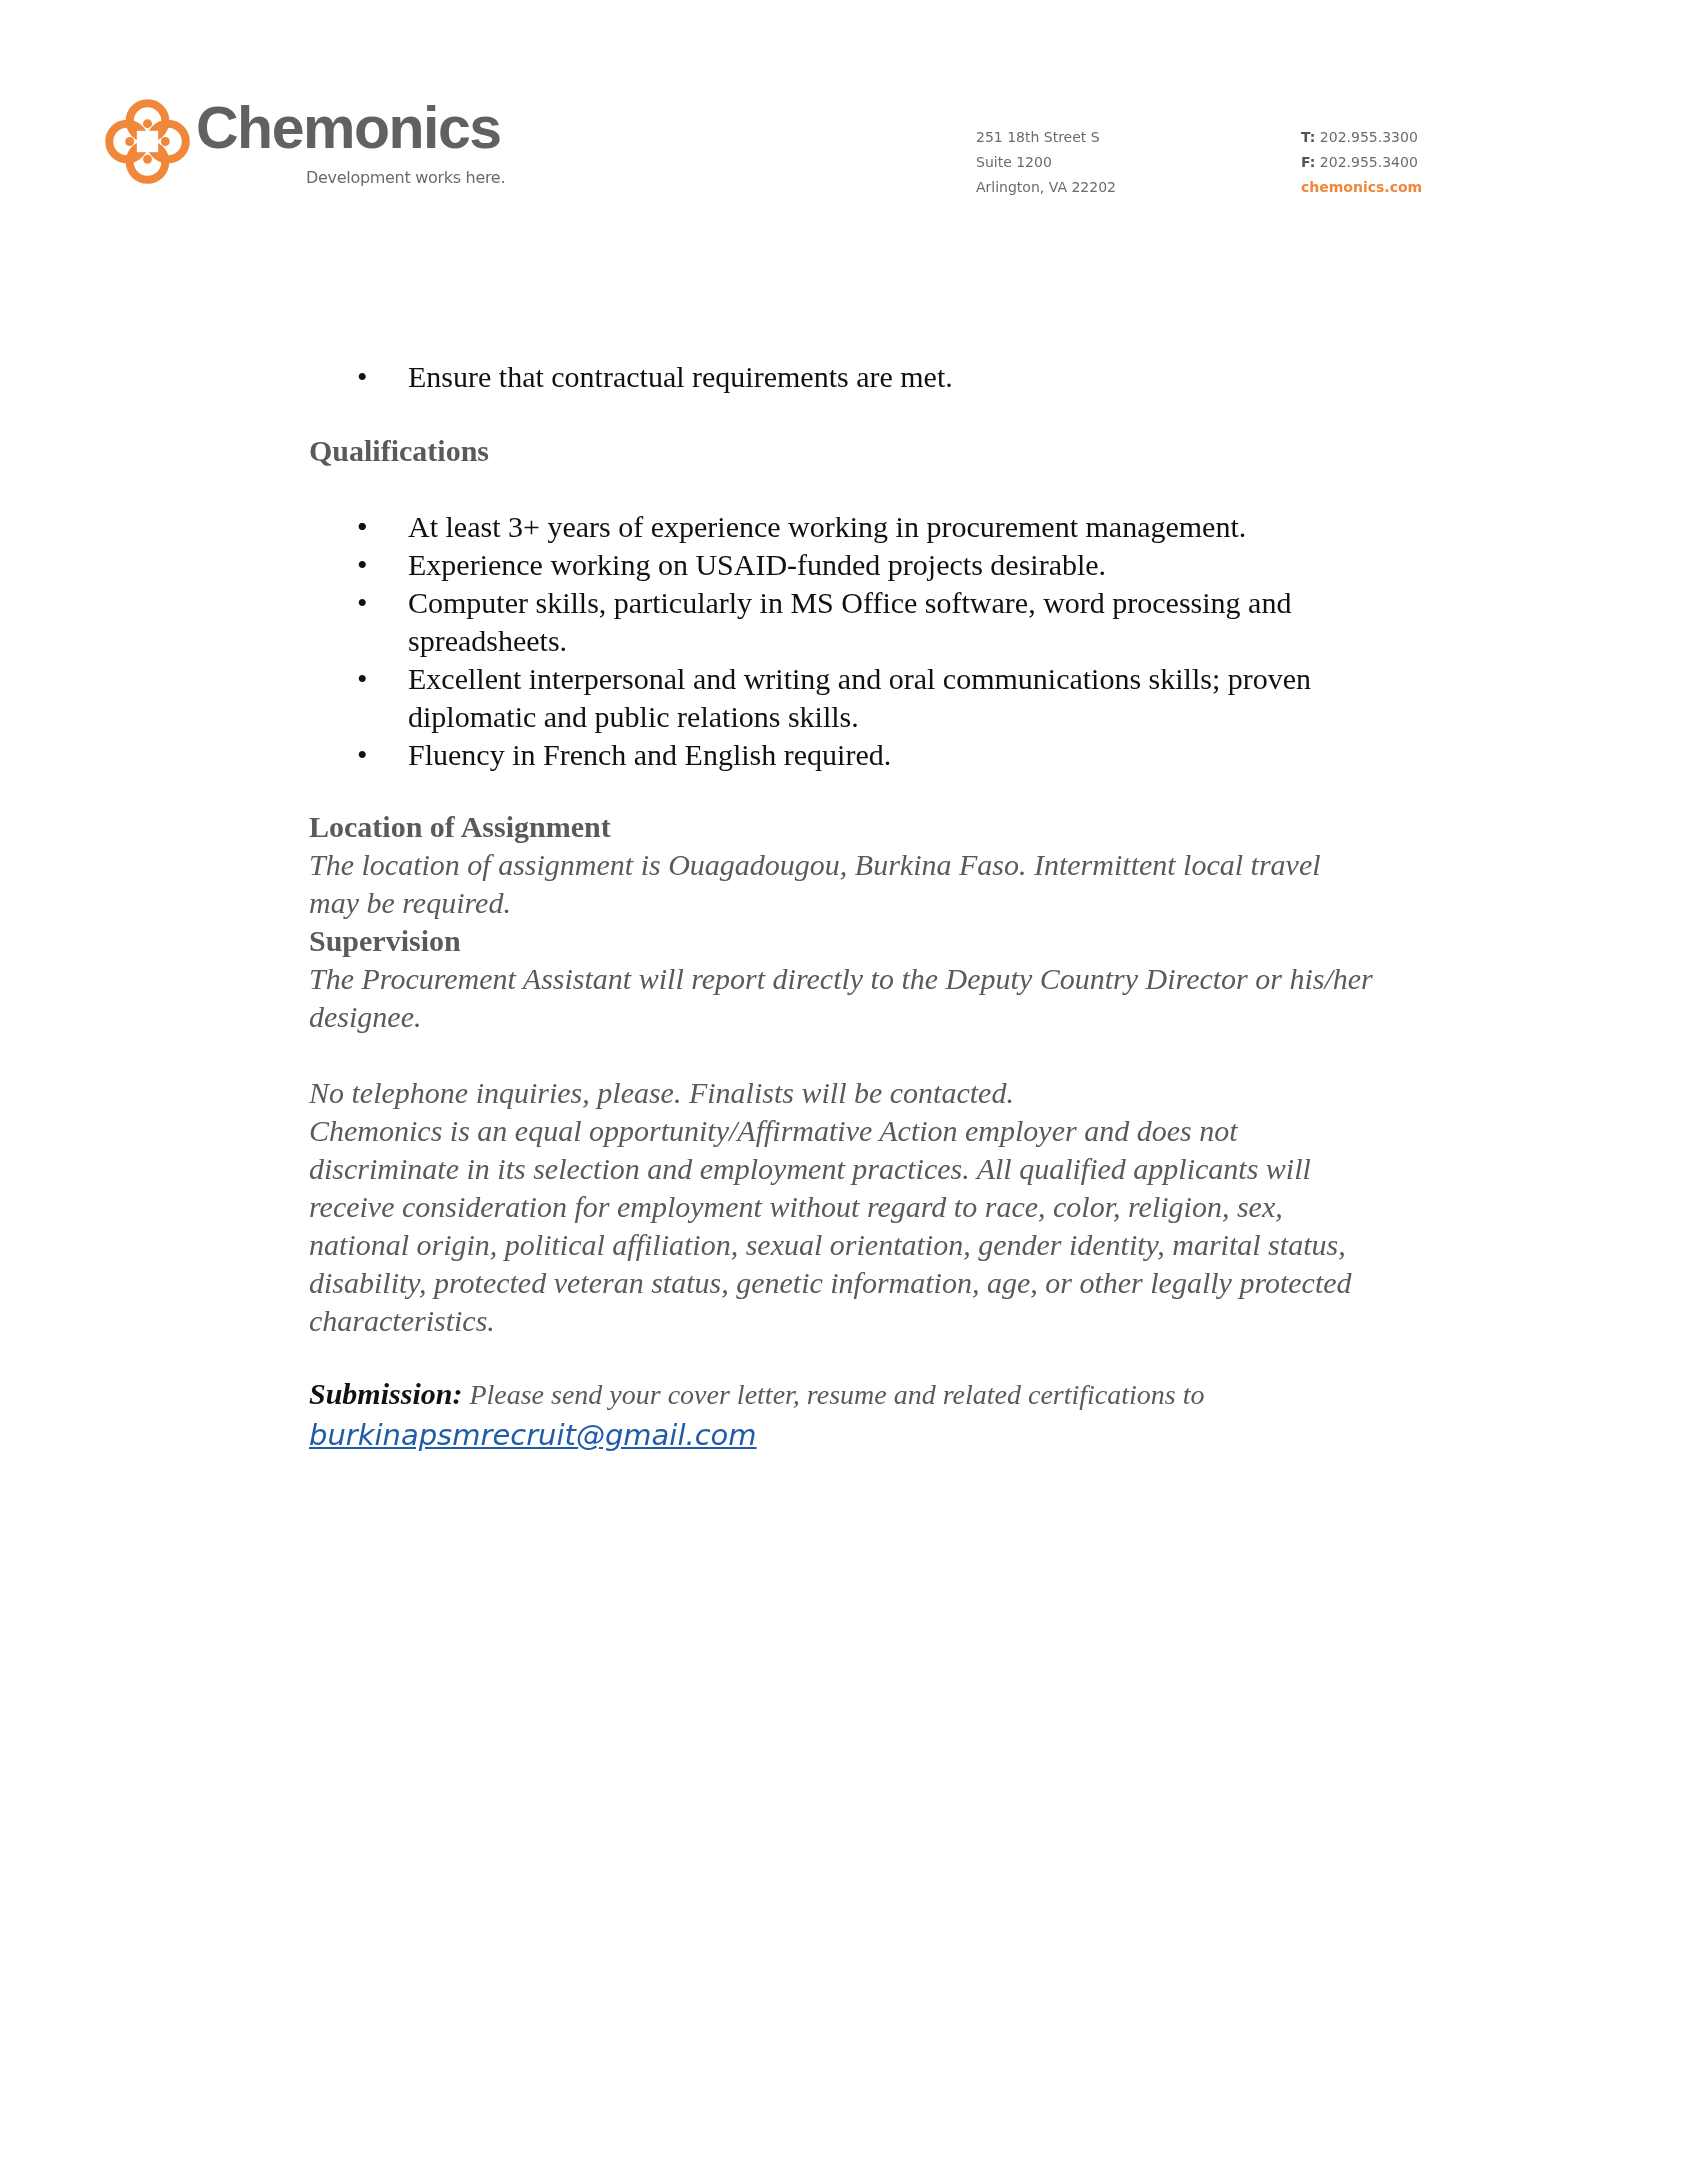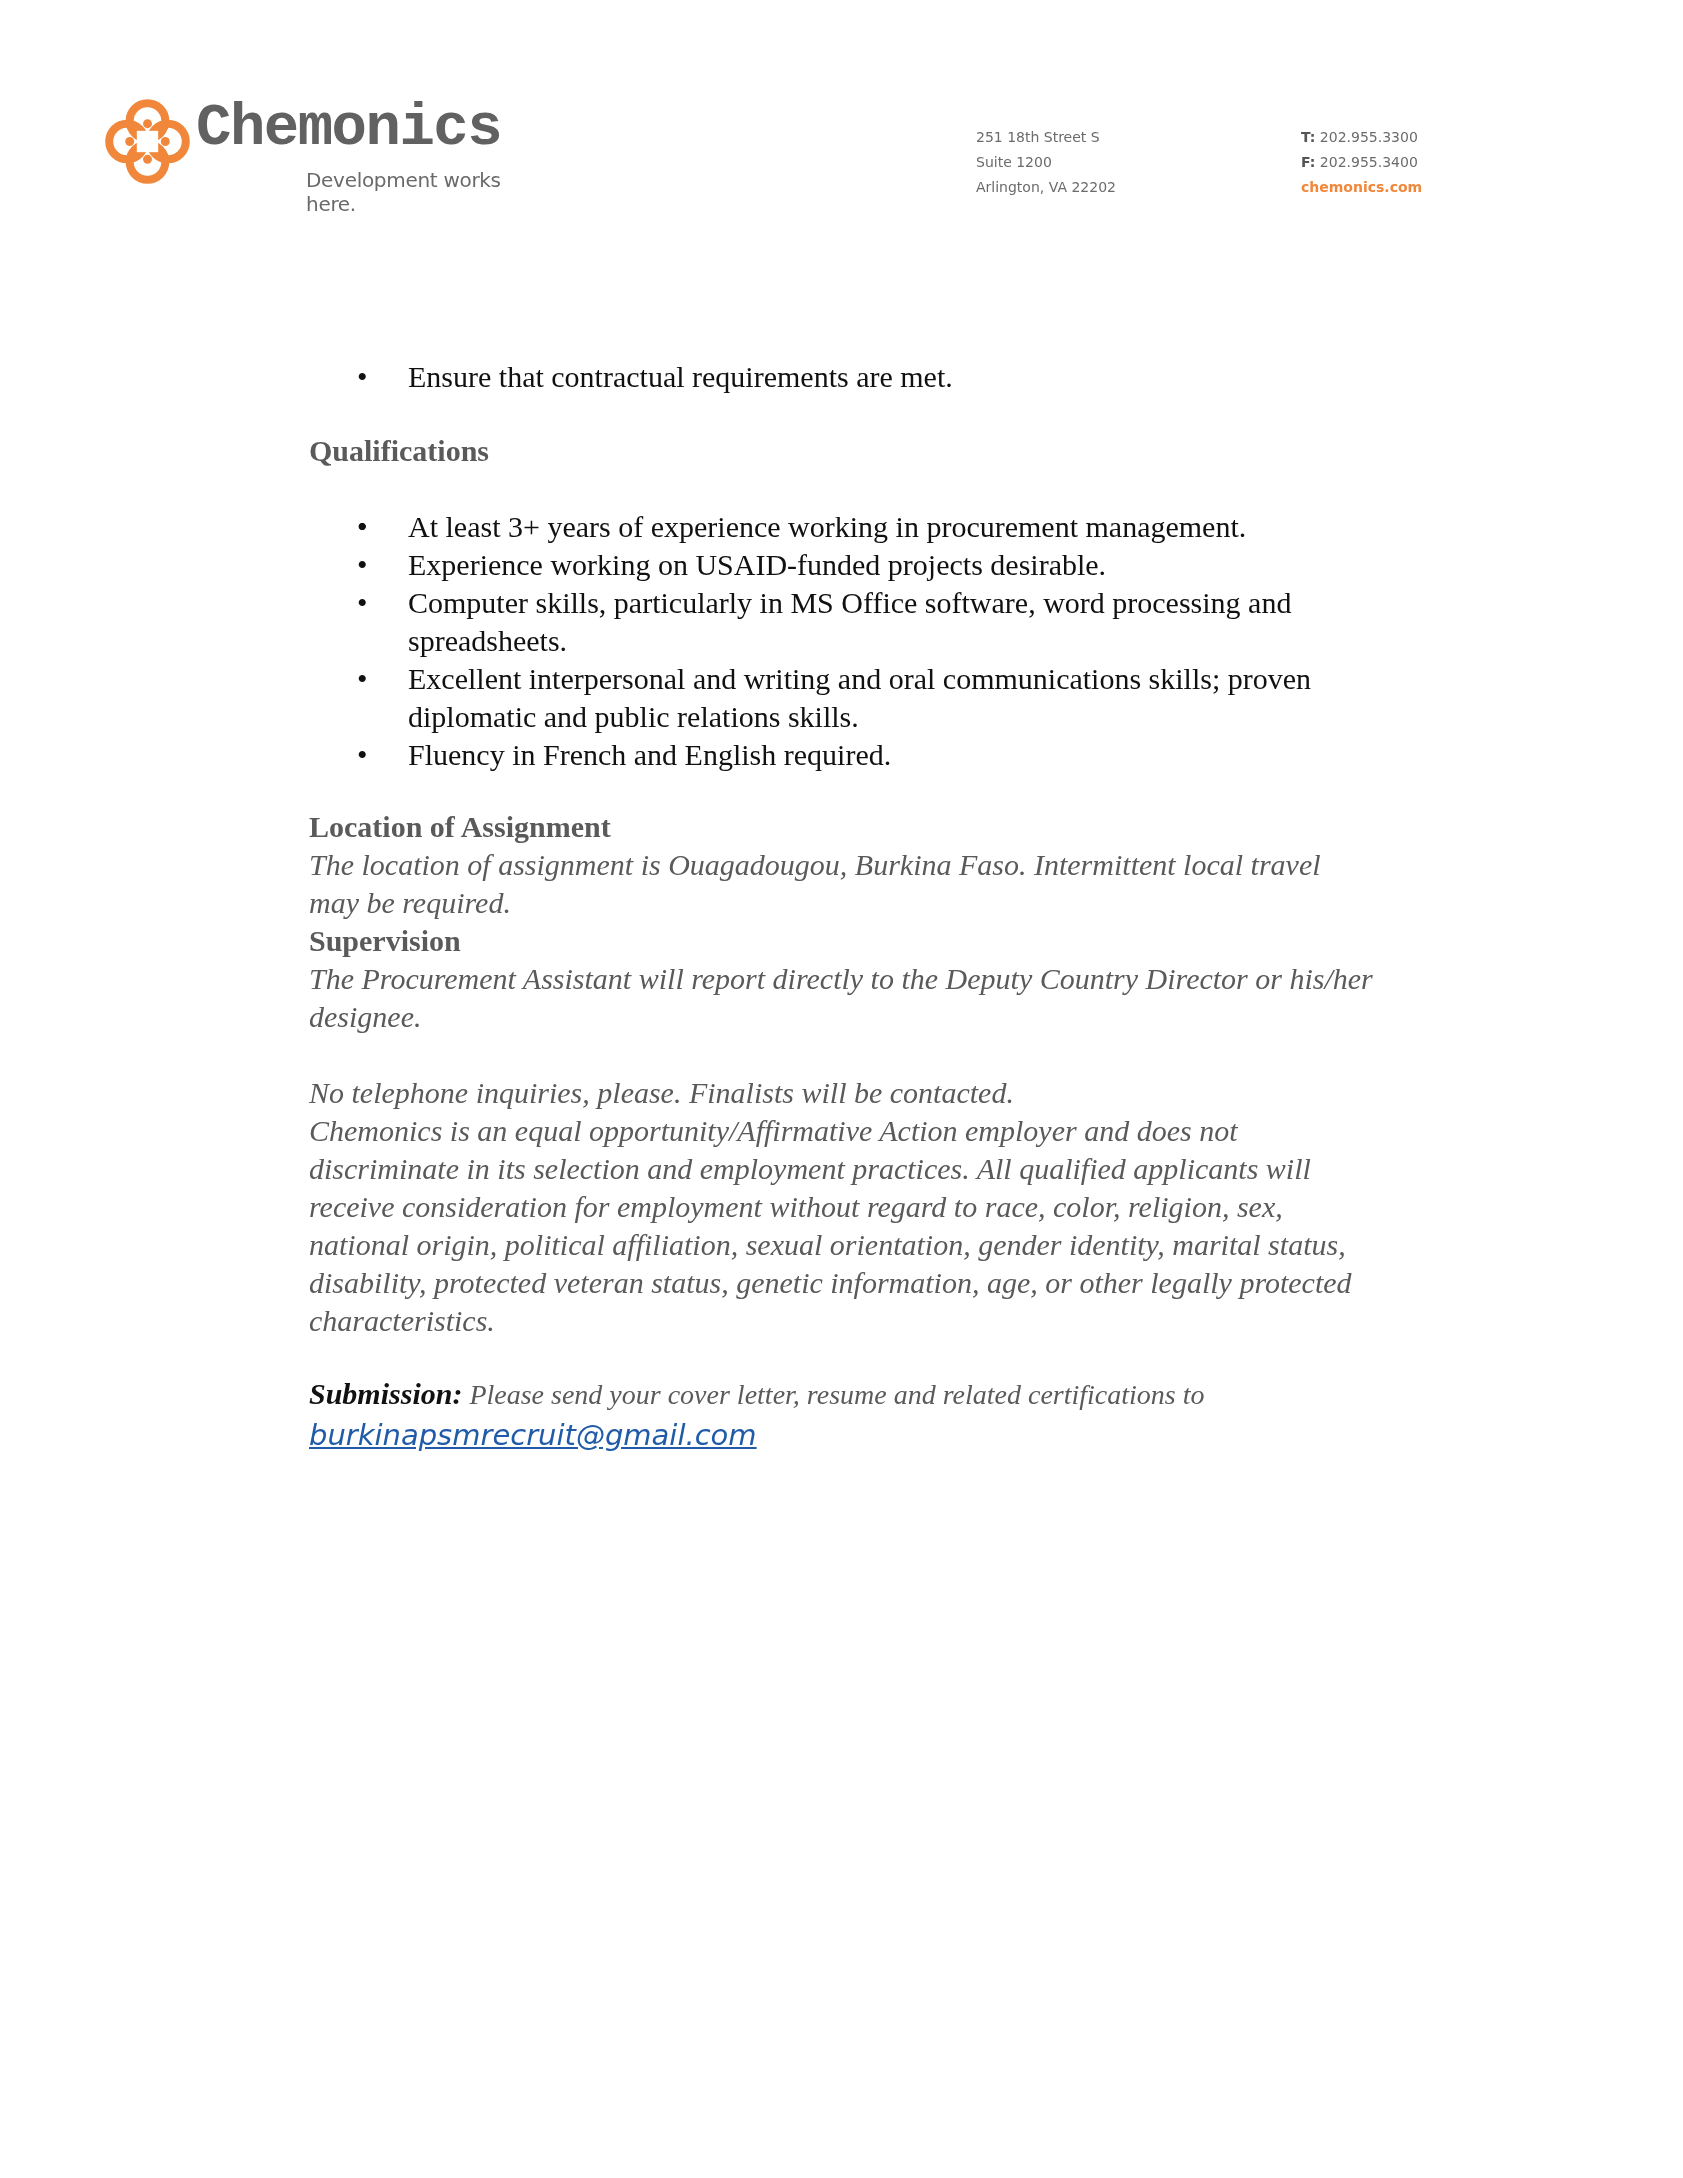--- a/index.html
+++ b/index.html
@@ -1,21 +1,21 @@
 <!DOCTYPE html>
 <html><head>
 <meta charset="utf-8">
 <style>
   html, body { margin: 0; padding: 0; background: #ffffff; }
   body { width: 1683px; height: 2178px; position: relative; overflow: hidden; }
   .letterhead { position: absolute; left: 0; top: 0; width: 1683px; height: 218px; }
   .logo { position: absolute; left: 103px; top: 97px; width: 416px; height: 99px; }
   .logo-mark { position: absolute; left: 0; top: 0; width: 89px; height: 89px; }
-  .logo-word { position: absolute; left: 93px; top: 2px; font-family: Liberation Mono, monospace; font-size: 59px; font-weight: bold; color: #616161; letter-spacing: -1.5px; line-height: 1; }
-  .logo-tag { position: absolute; left: 203px; top: 71px; font-family: "DejaVu Sans", sans-serif; font-size: 20px; color: #6a6a6a; letter-spacing: -0.3px; }
+  .logo-word { position: absolute; left: 93px; top: 2px; font-family: Liberation Sans, sans-serif; font-size: 59px; font-weight: bold; color: #616161; letter-spacing: -1.5px; line-height: 1; }
+  .logo-tag { position: absolute; left: 203px; top: 71px; font-family: "DejaVu Sans", sans-serif; font-size: 16px; color: #6a6a6a; letter-spacing: -0.3px; }
   .addr, .contact { position: absolute; top: 125px; font-family: "DejaVu Sans", sans-serif; font-size: 14px; color: #6b6b6b; line-height: 25px; }
   .addr { left: 976px; }
   .contact { left: 1301px; }
   .contact b { color: #555; }
   .web { color: #f0873a; font-weight: bold; }
 
   .doc { position: absolute; left: 309px; top: 358px; width: 1069px; font-family: "Liberation Serif", serif; font-size: 30px; line-height: 38px; color: #111; }
   .doc ul { margin: 0; padding: 0; list-style: none; }
   .doc li { position: relative; padding-left: 99px; }
   .doc li .bullet { position: absolute; left: 48px; top: 0; }

